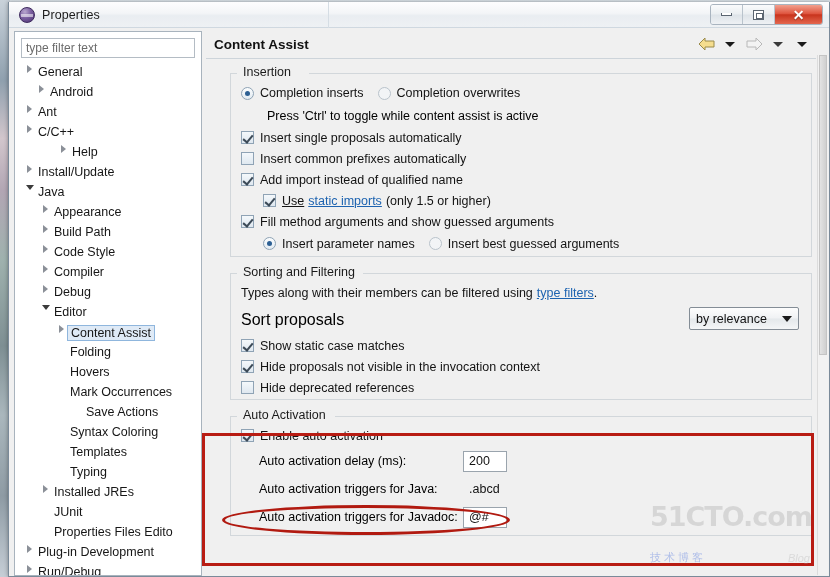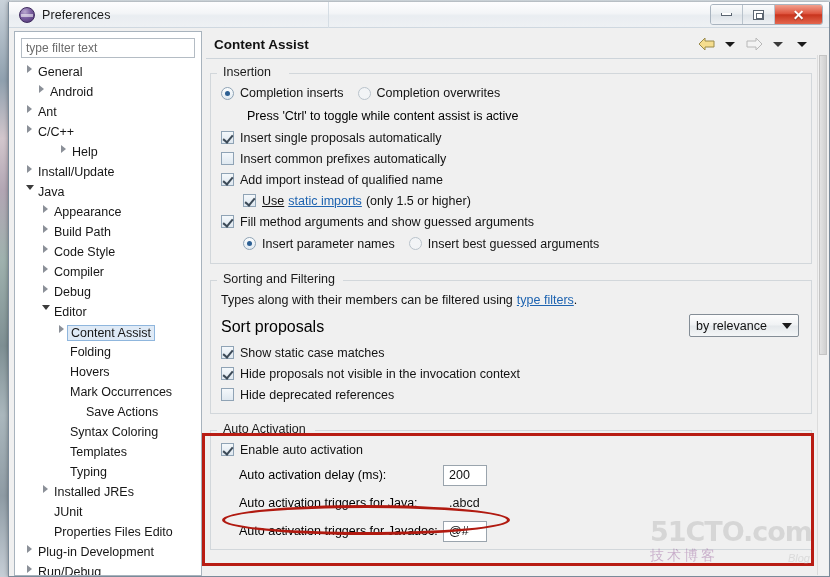--- a/index.html
+++ b/index.html
@@ -171,24 +171,24 @@
     width: 0; height: 0;
     border-left: 5px solid transparent;
     border-right: 5px solid transparent;
     border-top: 5px solid #1a1a1a;
   }
   .chev.dim { border-top-color: #3a3a3a; }
 
   
   .group {
     position: relative;
-    margin: 10px 4px 0 4px;
+    margin: 10px 4px 0 24px;
     border: 1px solid #d2d7db;
     border-top: none;
-    padding: 8px 10px 8px 10px;
+    padding: 8px 10px 1px 10px;
   }
   .group::before {
     content: ""; position: absolute; left: 0; top: 0; width: 6px;
     border-top: 1px solid #d2d7db;
   }
   .glegend {
     position: absolute; top: -8px; left: 8px;
     background: #f0f0f0;
     padding: 0 4px;
     font-size: 12.5px; color: #1a1a1a;
@@ -292,21 +292,21 @@
     position: absolute; right: 18px; bottom: 12px;
     text-align: left; opacity: .30;
     pointer-events: none; user-select: none;
   }
   .wm-main {
     font-family: "DejaVu Sans", sans-serif;
     font-size: 27px; font-weight: bold; color: #9d9d9d;
     letter-spacing: -1px; line-height: 1;
   }
   .wm-sub {
-    font-size: 14px; color: #701a75; letter-spacing: 3px; margin-top: 2px;
+    font-size: 11px; color: #1d4ed8; letter-spacing: 3px; margin-top: 20px;
     font-family: "DejaVu Sans", sans-serif;
   }
   .wm-blog {
     position: absolute; right: 2px; bottom: 1px;
     font-size: 11px; color: #a9a9a9; font-style: italic;
   }
 
   
   .vscroll {
     position: absolute; right: 1px; top: 27px; width: 11px; bottom: 1px;
@@ -324,21 +324,21 @@
 <div id="screen">
 
   <div class="desktop-top"></div>
   <div class="desktop-strip"></div>
 
   <div class="window">
 
     <div class="titlebar">
       <div class="tb-tabedge"></div>
       <div class="tb-icon"></div>
-      <div class="tb-title">Preferences</div>
+      <div class="tb-title">Properties</div>
 
       <div class="winbtns">
         <div class="winbtn">
           <span class="glyph-min"></span>
         </div>
         <div class="winbtn">
           <span class="glyph-max"></span>
         </div>
         <div class="winbtn close">
           <span class="glyph-close">✕</span>

